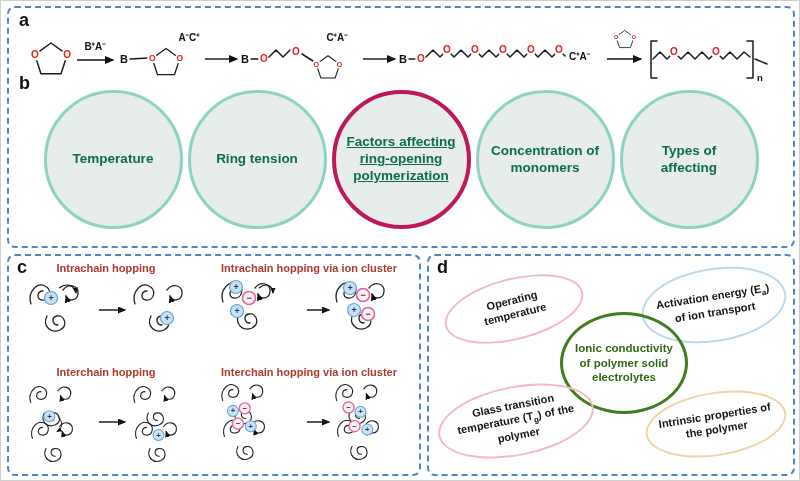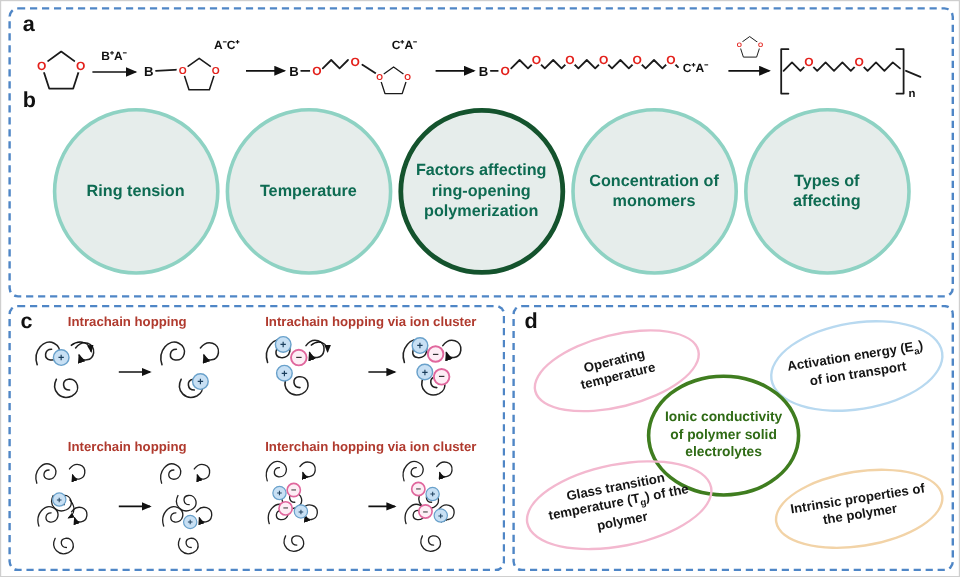--- a/index.html
+++ b/index.html
@@ -5,42 +5,42 @@
   html,body{margin:0;padding:0;background:#fff;font-family:"Liberation Sans",sans-serif;}
   .fig{position:relative;width:800px;height:481px;background:#fff;border:1px solid #cfcfcf;box-sizing:border-box;overflow:hidden;}
   .box{position:absolute;border:2px dashed #4f86c6;border-radius:8px;box-sizing:border-box;background:#fff;}
   #box-ab{left:6px;top:5px;width:788px;height:242px;}
   #box-c{left:6px;top:253px;width:414px;height:222px;}
   #box-d{left:426px;top:253px;width:368px;height:222px;}
   .plabel{position:absolute;font-weight:bold;font-size:18px;color:#111;line-height:1;}
   
   .circles{position:absolute;left:0;top:82px;width:100%;display:flex;justify-content:center;gap:5px;}
   .fcirc{width:139px;height:139px;border-radius:50%;background:#e6edeb;border:3px solid #8ed2c3;display:flex;align-items:center;justify-content:center;text-align:center;color:#0e6b52;font-weight:bold;font-size:13.5px;box-sizing:border-box;padding:10px;line-height:1.25;}
-  .fcirc.hl{border:4px solid #14532d;}
+  .fcirc.hl{border:4px solid #be185d;text-decoration:underline;}
   
   .bond{fill:none;stroke:#1b1b1b;stroke-width:1.5;stroke-linejoin:round;stroke-linecap:round;}
   .mask{fill:#fff;}
   .oxy{fill:#e3201b;font-size:10px;font-weight:bold;text-anchor:middle;}
   .atom{fill:#111;font-size:11px;font-weight:bold;text-anchor:middle;}
   .lbl{fill:#111;font-size:10px;font-weight:bold;text-anchor:middle;}
   .rarrow{stroke:#111;stroke-width:1.4;fill:none;}
   .nsub{fill:#111;font-size:9.5px;font-weight:bold;}
   
   .cap{fill:#b03a2e;font-size:11px;font-weight:bold;text-anchor:middle;}
   .chain{fill:none;stroke:#222;stroke-width:1.3;stroke-linecap:round;}
   .hop{fill:none;stroke:#111;stroke-width:1.1;}
   .cat-c{fill:#c8e0f4;stroke:#69a1cb;stroke-width:1.2;}
   .an-c{fill:#fdeef5;stroke:#e0679d;stroke-width:1.6;}
   .isym{font-size:9px;font-weight:bold;fill:#1b3e5c;text-anchor:middle;}
   .isym.an{fill:#333;}
   
   .el{position:absolute;border-radius:50%;display:flex;align-items:center;justify-content:center;text-align:center;box-sizing:border-box;font-weight:bold;padding:6px 12px;line-height:1.25;background:transparent;}
   .el .txt{font-size:11px;color:#151515;}
   .el .txt sub{font-size:8px;}
-  #el-center{left:110px;top:56px;width:128px;height:102px;border:3.5px solid #3f7d1f;padding:8px 12px;}
+  #el-center{left:131px;top:56px;width:128px;height:102px;border:3.5px solid #3f7d1f;padding:8px 12px;}
   #el-center .ctxt{font-size:11.5px;color:#2f6b15;font-weight:bold;}
   #el-tl{left:14px;top:22px;width:142px;height:62px;border:2px solid #f3b8cf;transform:rotate(-14deg);}
   #el-tr{left:212px;top:12px;width:146px;height:74px;border:2px solid #b8d9f0;transform:rotate(-9deg);}
   #el-bl{left:8px;top:130px;width:158px;height:70px;border:2px solid #f3b8cf;transform:rotate(-11deg);}
   #el-br{left:216px;top:136px;width:142px;height:64px;border:2px solid #f2d3a7;transform:rotate(-9deg);}
 </style>
 </head>
 <body>
 
 <div class="fig">
@@ -153,24 +153,24 @@
       </g>
       <path class="bond" d="M728,15 h6 v37 h-6"></path>
       <line class="bond" x1="736" y1="33" x2="748" y2="38"></line>
       <text class="nsub" x="738" y="55">n</text>
     </svg>
 
     <div class="plabel" style="left:10px;top:66px;">b</div>
 
     <div class="circles">
       <div class="fcirc">
+        <span>Temperature</span>
+      </div>
+      <div class="fcirc">
         <span>Ring tension</span>
-      </div>
-      <div class="fcirc">
-        <span>Temperature</span>
       </div>
       <div class="fcirc hl">
         <span>Factors affecting ring-opening polymerization</span>
       </div>
       <div class="fcirc">
         <span>Concentration of monomers</span>
       </div>
       <div class="fcirc">
         <span>Types of affecting</span>
       </div>

